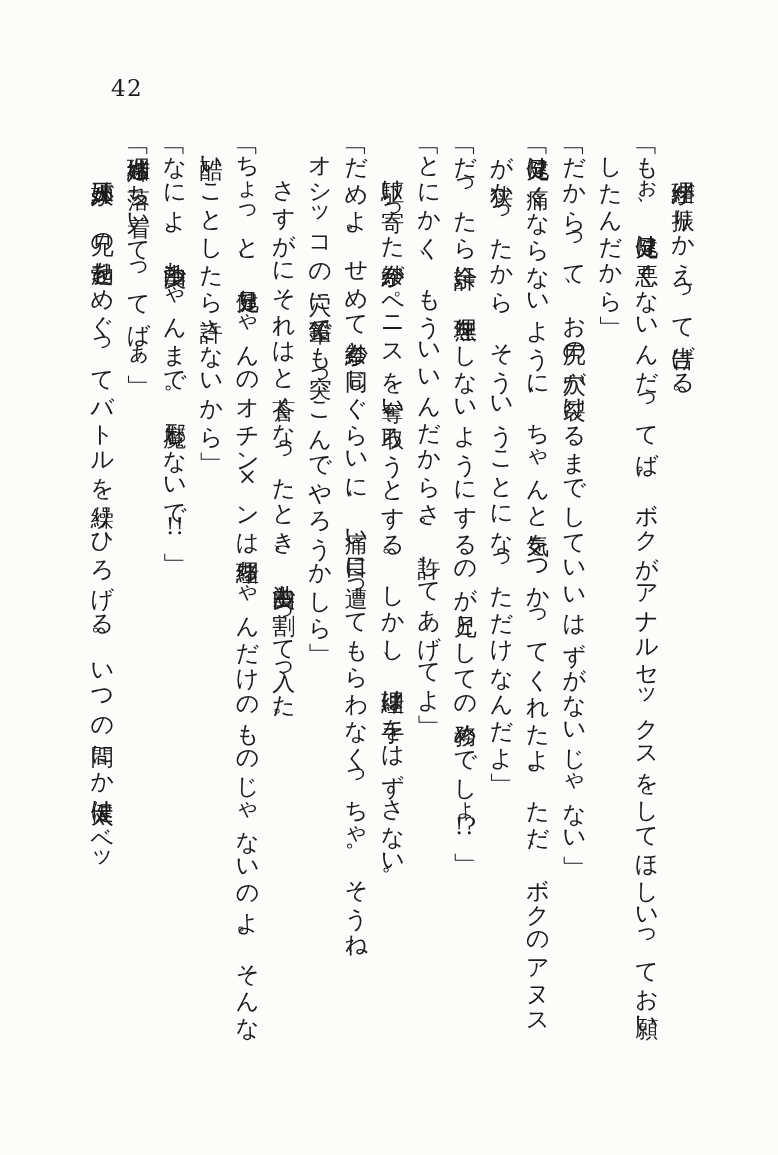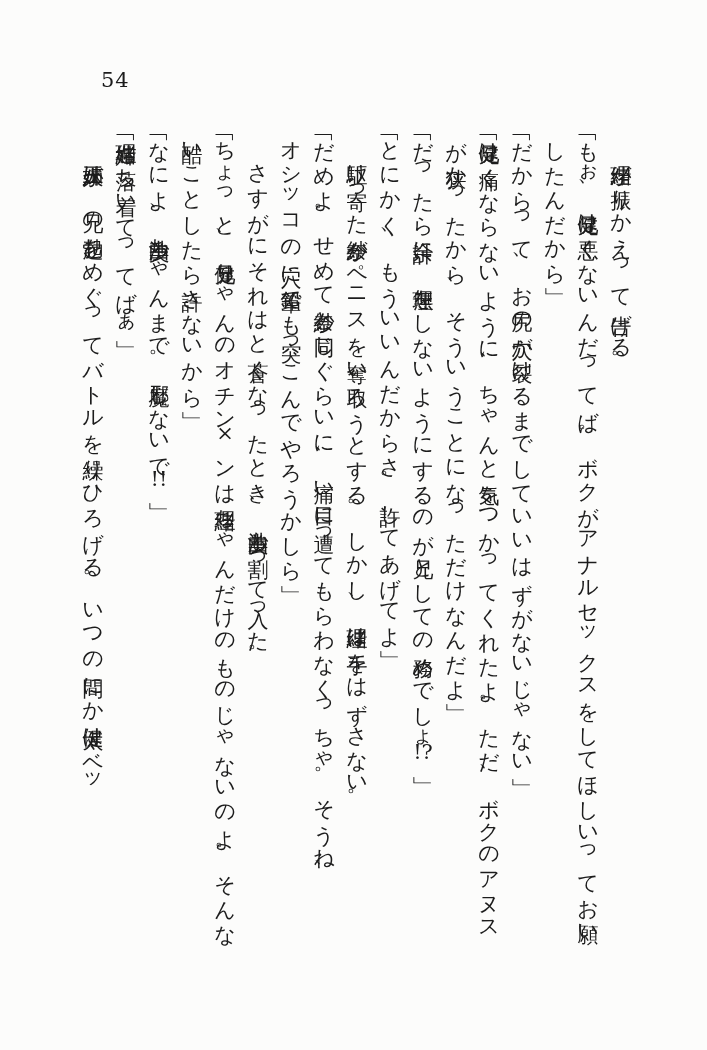--- a/index.html
+++ b/index.html
@@ -53,21 +53,21 @@
   }
   .tcy {
     text-combine-upright: all;  
     letter-spacing: 0;
   }
 </style>
 </head>
 <body>
 
 <div class="page">
-  <div class="page-number">54</div>
+  <div class="page-number">42</div>
 
   <div class="text-block">
       <p class="text-line indent">理緒が振りかえって告げる。</p>
       <p class="text-line">「もぉ、健兄は悪くないんだってば。ボクがアナルセックスをしてほしいってお願い</p>
       <p class="text-line">したんだから」</p>
       <p class="text-line">「だからって、お尻の穴が裂けるまでしていいはずがないじゃない」</p>
       <p class="text-line">「健兄は痛くならないように、ちゃんと気をつかってくれたよ。ただ、ボクのアヌス</p>
       <p class="text-line">が狭かったから、そういうことになっただけなんだよ」</p>
       <p class="text-line">「だったら余計に、無理をしないようにするのが兄としての務めでしょ<span class="tcy">!?</span>」</p>
       <p class="text-line">「とにかく、もういいんだからさ。許してあげてよ」</p>

